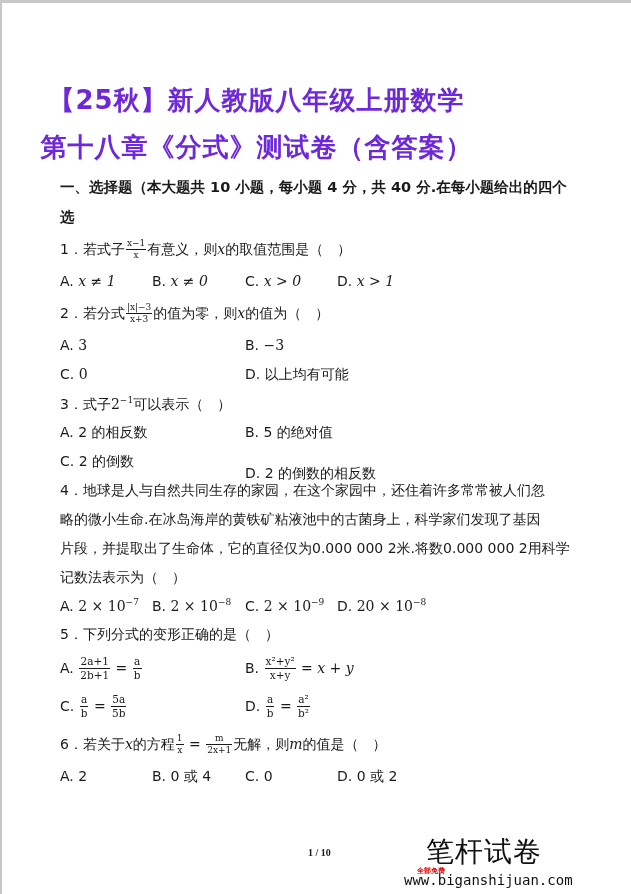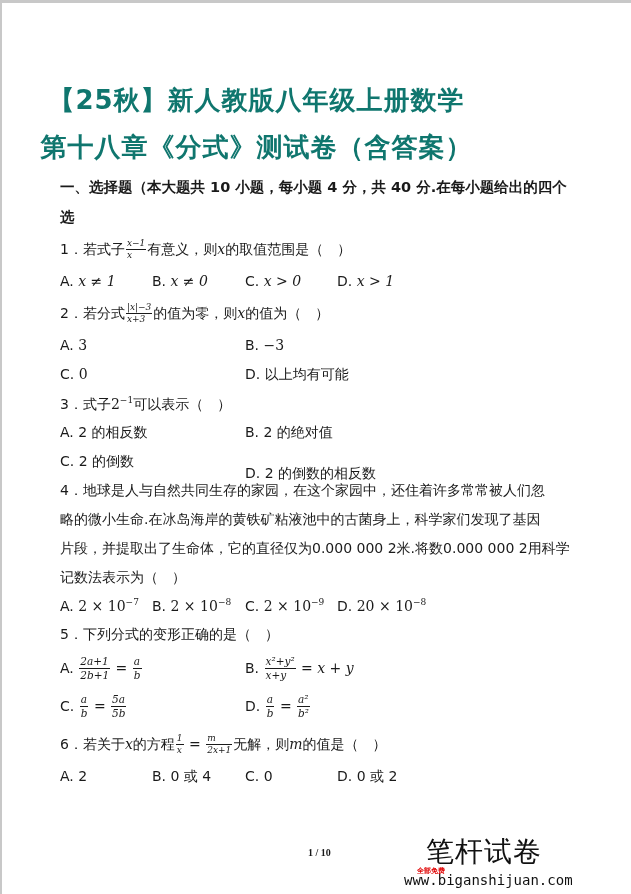--- a/index.html
+++ b/index.html
@@ -6,38 +6,38 @@
   body {
     width:631px; height:894px; overflow:hidden; position:relative;
     background:#ffffff;
     font-family:"DejaVu Serif","Liberation Serif",serif;
     color:#1a1a1a;
   }
   .frame-top { position:absolute; left:0; top:0; width:631px; height:3px; background:#c8c8c8; }
   .frame-left { position:absolute; left:0; top:0; width:2px; height:894px; background:#c8c8c8; }
   .title {
     position:absolute; left:0; width:513px; text-align:center;
-    color:#0f766e; font-weight:bold; font-size:26px; letter-spacing:1px;
+    color:#6d28d9; font-weight:bold; font-size:26px; letter-spacing:1px;
     font-family:"DejaVu Sans","Liberation Sans",sans-serif;
   }
   .t1 { top:83px; }
   .t2 { top:130px; }
   .section {
     position:absolute; left:60px; width:520px; text-align:left;
     font-size:14.5px; font-weight:bold; line-height:30px;
     font-family:"DejaVu Sans","Liberation Sans",sans-serif;
   }
   .line {
     position:absolute; left:60px; font-size:14px; white-space:nowrap;
     font-family:"DejaVu Sans","Liberation Sans",sans-serif;
   }
   .opt { position:absolute; font-size:14px; white-space:nowrap; font-family:"DejaVu Sans","Liberation Sans",sans-serif; }
   .m { font-family:"DejaVu Serif","Liberation Serif",serif; font-style:italic; }
   .mu { font-family:"DejaVu Serif","Liberation Serif",serif; }
-  .frac { display:inline-block; vertical-align:middle; text-align:left; font-size:9px; line-height:11px; font-family:"DejaVu Serif",serif; font-style:italic; margin:0 1px; }
+  .frac { display:inline-block; vertical-align:middle; text-align:center; font-size:9px; line-height:11px; font-family:"DejaVu Serif",serif; margin:0 1px; }
   .frac .num { display:block; border-bottom:1px solid #1a1a1a; padding:0 1px; }
   .frac .den { display:block; padding:0 1px; }
   .frac.big { font-size:10.5px; line-height:13px; }
   sup { font-size:9px; }
   .pageno { position:absolute; left:308px; top:847px; font-size:10px; font-weight:bold; font-family:"Liberation Serif",serif; }
   .logo-main { position:absolute; left:426px; top:833px; font-size:28px; color:#111; font-family:"DejaVu Sans","Liberation Sans",sans-serif; letter-spacing:1px; }
   .logo-free { position:absolute; left:405px; top:866px; font-size:7px; color:#e00000; font-weight:bold; font-family:"DejaVu Sans",sans-serif;margin-left:12px; }
   .logo-url { position:absolute; left:404px; top:872px; font-size:14px; color:#111; font-family:"DejaVu Sans Mono","Liberation Mono",monospace; }
 </style>
 </head>
@@ -66,21 +66,21 @@
 </div>
 <div class="opt" style="left:60px;top:337px;"><span>A.</span> <span class="mu">3</span></div>
 <div class="opt" style="left:245px;top:337px;"><span>B.</span> <span class="mu">−3</span></div>
 <div class="opt" style="left:60px;top:366px;"><span>C.</span> <span class="mu">0</span></div>
 <div class="opt" style="left:245px;top:366px;"><span>D.</span> <span>以上均有可能</span></div>
 
 <div class="line" style="top:395px;">
   <span>3．</span><span>式子</span><span class="mu">2</span><sup class="mu">−1</sup><span>可以表示（　）</span>
 </div>
 <div class="opt" style="left:60px;top:424px;"><span>A.</span> <span>2 的相反数</span></div>
-<div class="opt" style="left:245px;top:424px;"><span>B.</span> <span>2 的绝对值</span></div>
+<div class="opt" style="left:245px;top:424px;"><span>B.</span> <span>5 的绝对值</span></div>
 <div class="opt" style="left:60px;top:453px;"><span>C.</span> <span>2 的倒数</span></div>
 <div class="opt" style="left:245px;top:453px;margin-top:12px;"><span>D.</span> <span>2 的倒数的相反数</span></div>
 
 <div class="line" style="top:482px;"><span>4．</span><span>地球是人与自然共同生存的家园，在这个家园中，还住着许多常常被人们忽</span></div>
 <div class="line" style="top:511px;">略的微小生命.在冰岛海岸的黄铁矿粘液池中的古菌身上，科学家们发现了基因</div>
 <div class="line" style="top:540px;">片段，并提取出了生命体，它的直径仅为0.000 000 2米.将数0.000 000 2用科学</div>
 <div class="line" style="top:569px;">记数法表示为（　）</div>
 <div class="opt" style="left:60px;top:597px;"><span>A.</span> <span class="mu">2 × 10</span><sup class="mu">−7</sup></div>
 <div class="opt" style="left:152px;top:597px;"><span>B.</span> <span class="mu">2 × 10</span><sup class="mu">−8</sup></div>
 <div class="opt" style="left:245px;top:597px;"><span>C.</span> <span class="mu">2 × 10</span><sup class="mu">−9</sup></div>

